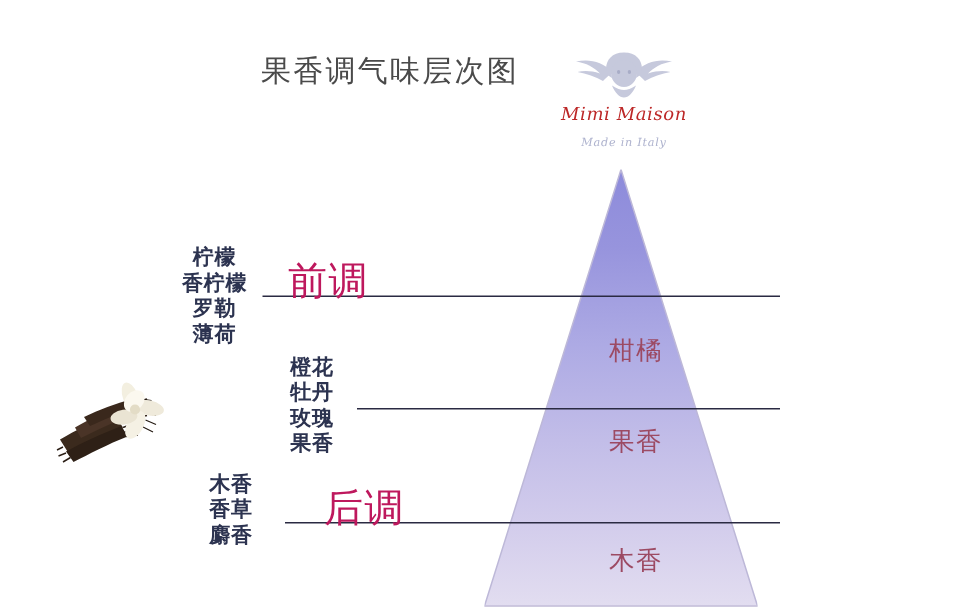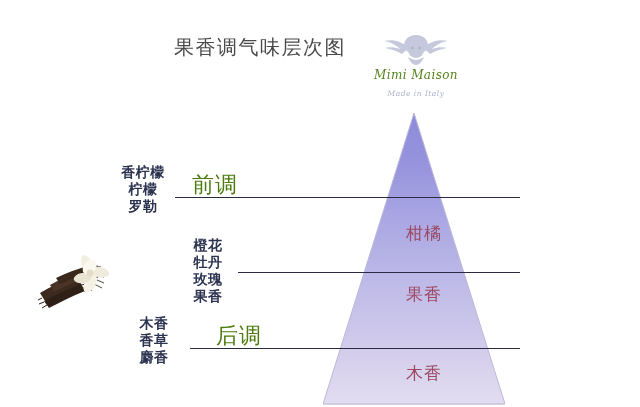--- a/index.html
+++ b/index.html
@@ -31,21 +31,21 @@
     width:104px;height:62px;
     text-align:center;
     opacity:.95;
   }
   .brand .cherub{display:block;margin:0 auto;}
   .brand .b-name{
     display:block;
     font-family:"DejaVu Serif","Liberation Serif",serif;
     font-style:italic;
     font-size:12px;
-    color:#4d7c0f;
+    color:#b91c1c;
     letter-spacing:.4px;
     margin-top:-2px;
     white-space:nowrap;
   }
   .brand .b-sub{
     display:block;
     font-family:"DejaVu Serif","Liberation Serif",serif;
     font-style:italic;
     font-size:7.5px;
     color:#a9aecb;
@@ -68,22 +68,22 @@
     height:0;
     border-top:1.6px solid #2a2a42;
   }
   .divider.d1{left:175px;top:197px;width:347px;}
   .divider.d2{left:238px;top:272px;width:284px;}
   .divider.d3{left:190px;top:348px;width:336px;}
 
   
   .stage{
     position:absolute;
-    color:#4d7c0f;
-    font-size:22px;
+    color:#be185d;
+    font-size:26px;
     letter-spacing:1px;
     font-family:"DejaVu Sans","Liberation Sans",sans-serif;
     white-space:nowrap;
   }
   .stage.s1{left:192px;top:170px;}
   .stage.s2{left:263px;top:245px;}
   .stage.s3{left:216px;top:321px;}
 
   
   .notes{
@@ -216,23 +216,24 @@
   </div>
 
   <div class="divider d1"></div>
   <div class="divider d2"></div>
   <div class="divider d3"></div>
 
   <div class="stage s1">前调</div>
   <div class="stage s3">后调</div>
 
   <div class="notes n1">
+    <span>柠檬</span>
     <span>香柠檬</span>
-    <span>柠檬</span>
     <span>罗勒</span>
+    <span>薄荷</span>
   </div>
 
   <div class="notes n2">
     <span>橙花</span>
     <span>牡丹</span>
     <span>玫瑰</span>
     <span>果香</span>
   </div>
 
   <div class="notes n3">

